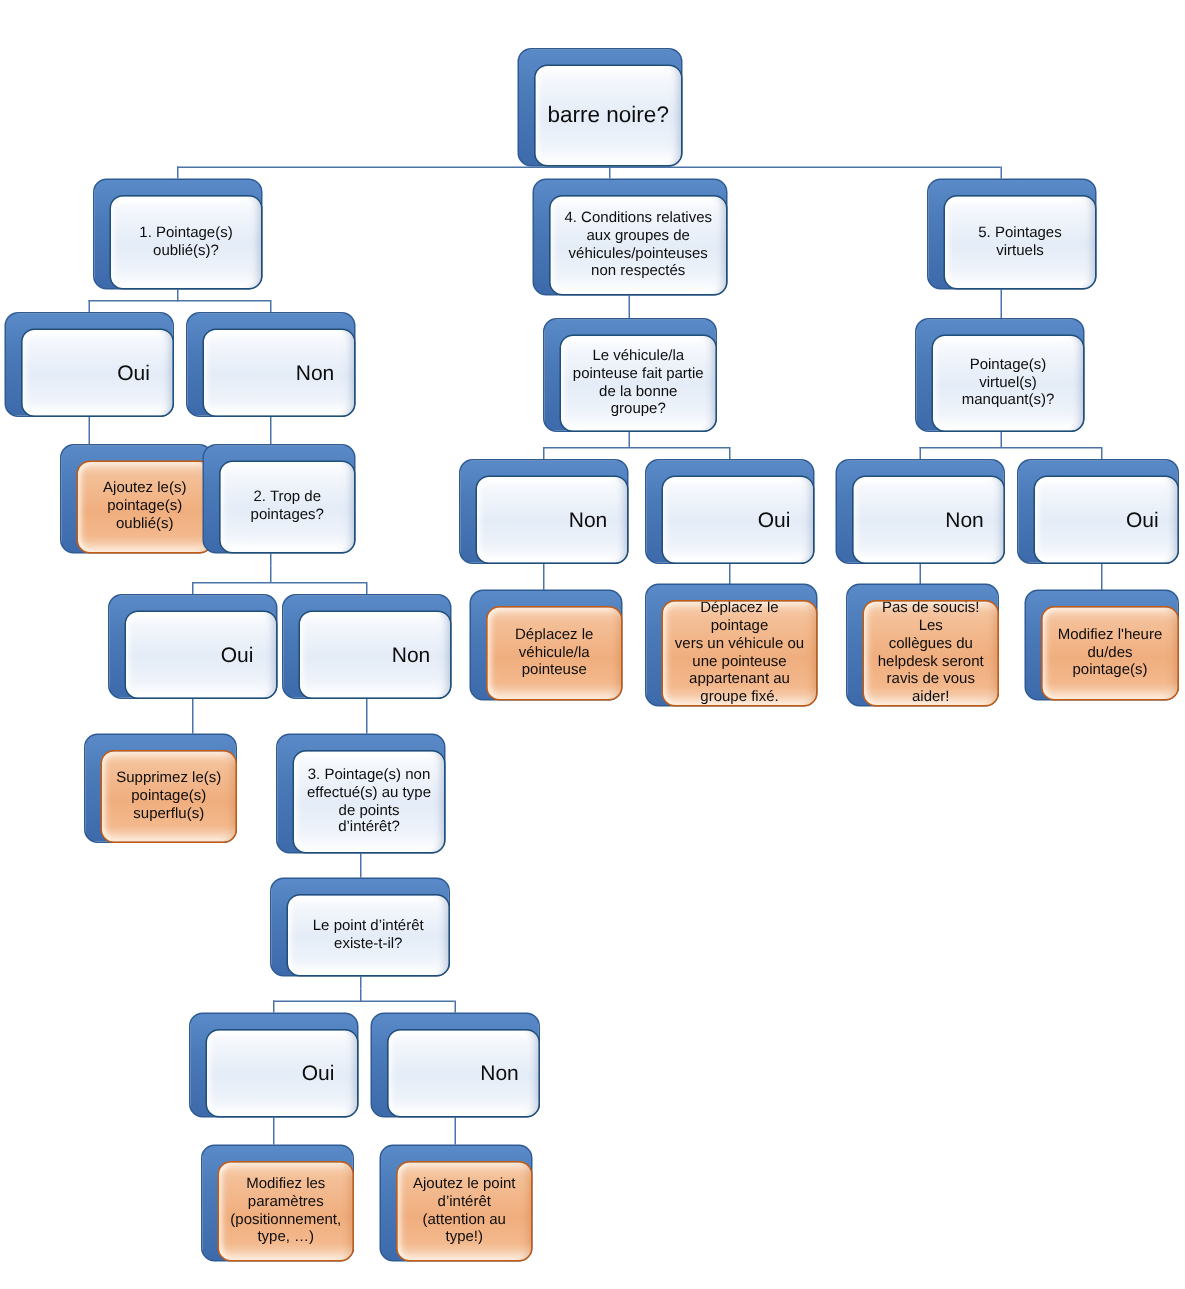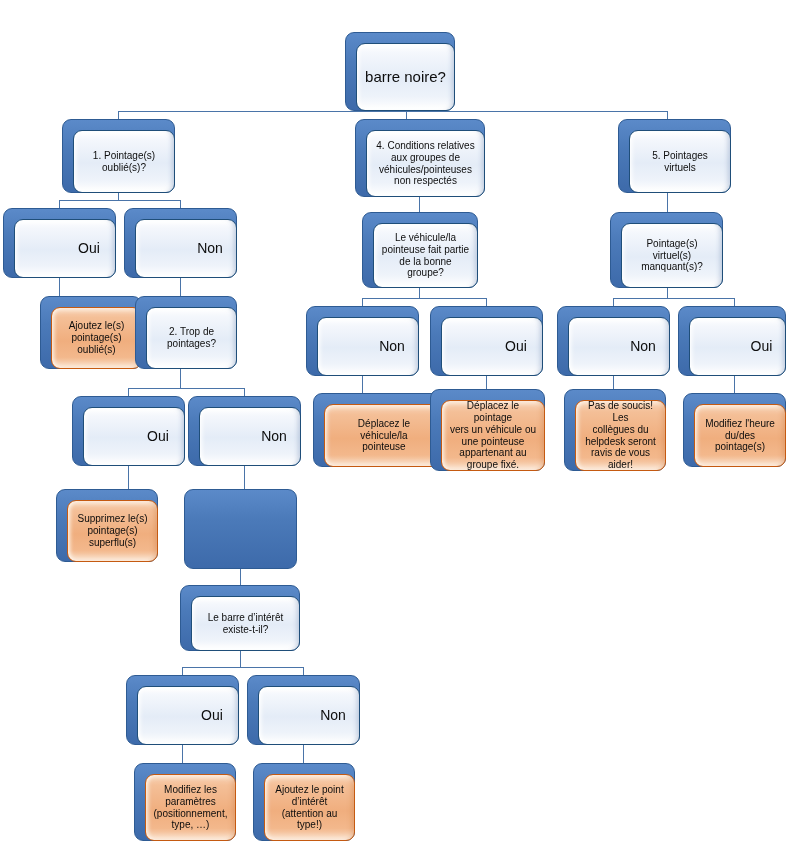--- a/index.html
+++ b/index.html
@@ -166,25 +166,31 @@
       <div class="node orange fs-md" style="left: 56px; top: 489px; width: 102px; height: 73px;">
         <div class="backdrop"></div>
         <div class="face">
           <span class="txt">Supprimez le(s)
 pointage(s)
 superflu(s)</span>
         </div>
       </div>
       <div class="node blue fs-md" style="left: 184px; top: 489px; width: 113px; height: 80px;">
         <div class="backdrop"></div>
+        <div class="face">
+          <span class="txt">3. Pointage(s) non
+effectué(s) au type
+de points
+d’intérêt?</span>
+        </div>
       </div>
       <div class="node blue fs-md" style="left: 180px; top: 585px; width: 120px; height: 66px;">
         <div class="backdrop"></div>
         <div class="face">
-          <span class="txt">Le barre d’intérêt
+          <span class="txt">Le point d’intérêt
 existe-t-il?</span>
         </div>
       </div>
       <div class="node blue fs-lg" style="left: 126px; top: 675px; width: 113px; height: 70px;">
         <div class="backdrop"></div>
         <div class="face">
           <span class="txt">Oui</span>
         </div>
       </div>
       <div class="node blue fs-lg" style="left: 247px; top: 675px; width: 113px; height: 70px;">
@@ -234,21 +240,21 @@
         <div class="face">
           <span class="txt">Non</span>
         </div>
       </div>
       <div class="node blue fs-lg" style="left: 430px; top: 306px; width: 113px; height: 70px;">
         <div class="backdrop"></div>
         <div class="face">
           <span class="txt">Oui</span>
         </div>
       </div>
-      <div class="node orange fs-md" style="left: 313px; top: 393px; width: 102px; height: 74px; padding-left: 29px;">
+      <div class="node orange fs-md" style="left: 313px; top: 393px; width: 102px; height: 74px;">
         <div class="backdrop"></div>
         <div class="face">
           <span class="txt">Déplacez le
 véhicule/la
 pointeuse</span>
         </div>
       </div>
       <div class="node orange fs-md" style="left: 430px; top: 389px; width: 115px; height: 82px;">
         <div class="backdrop"></div>
         <div class="face">

